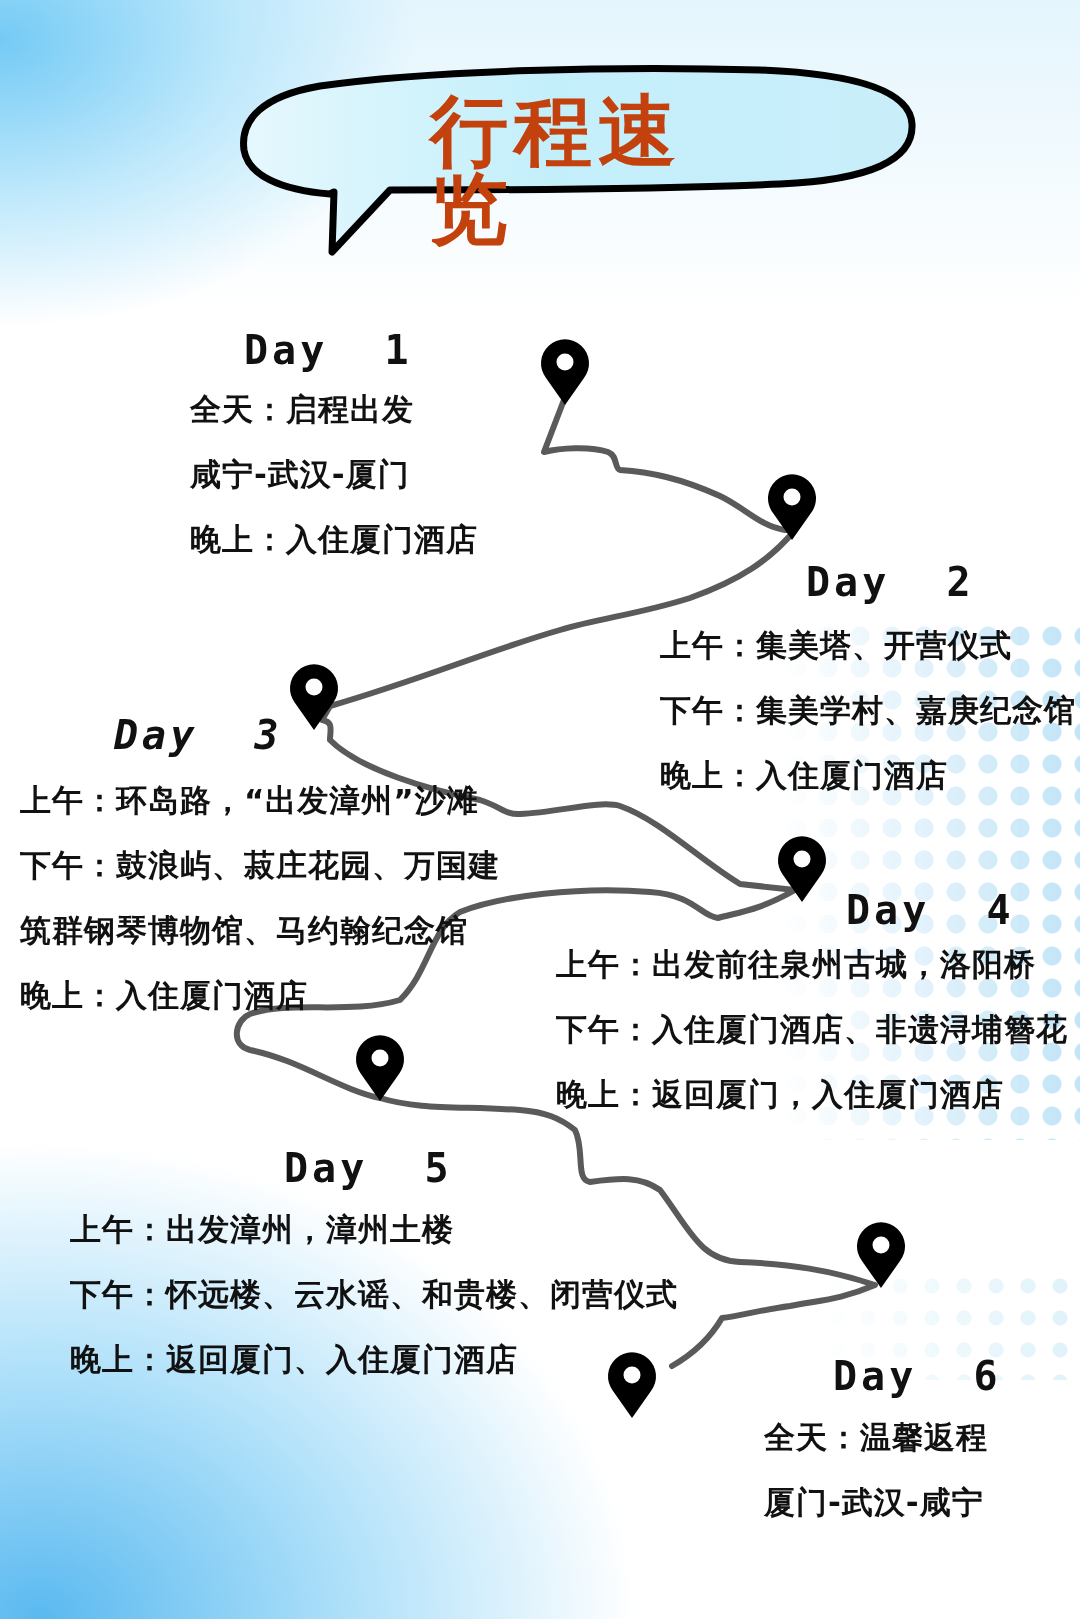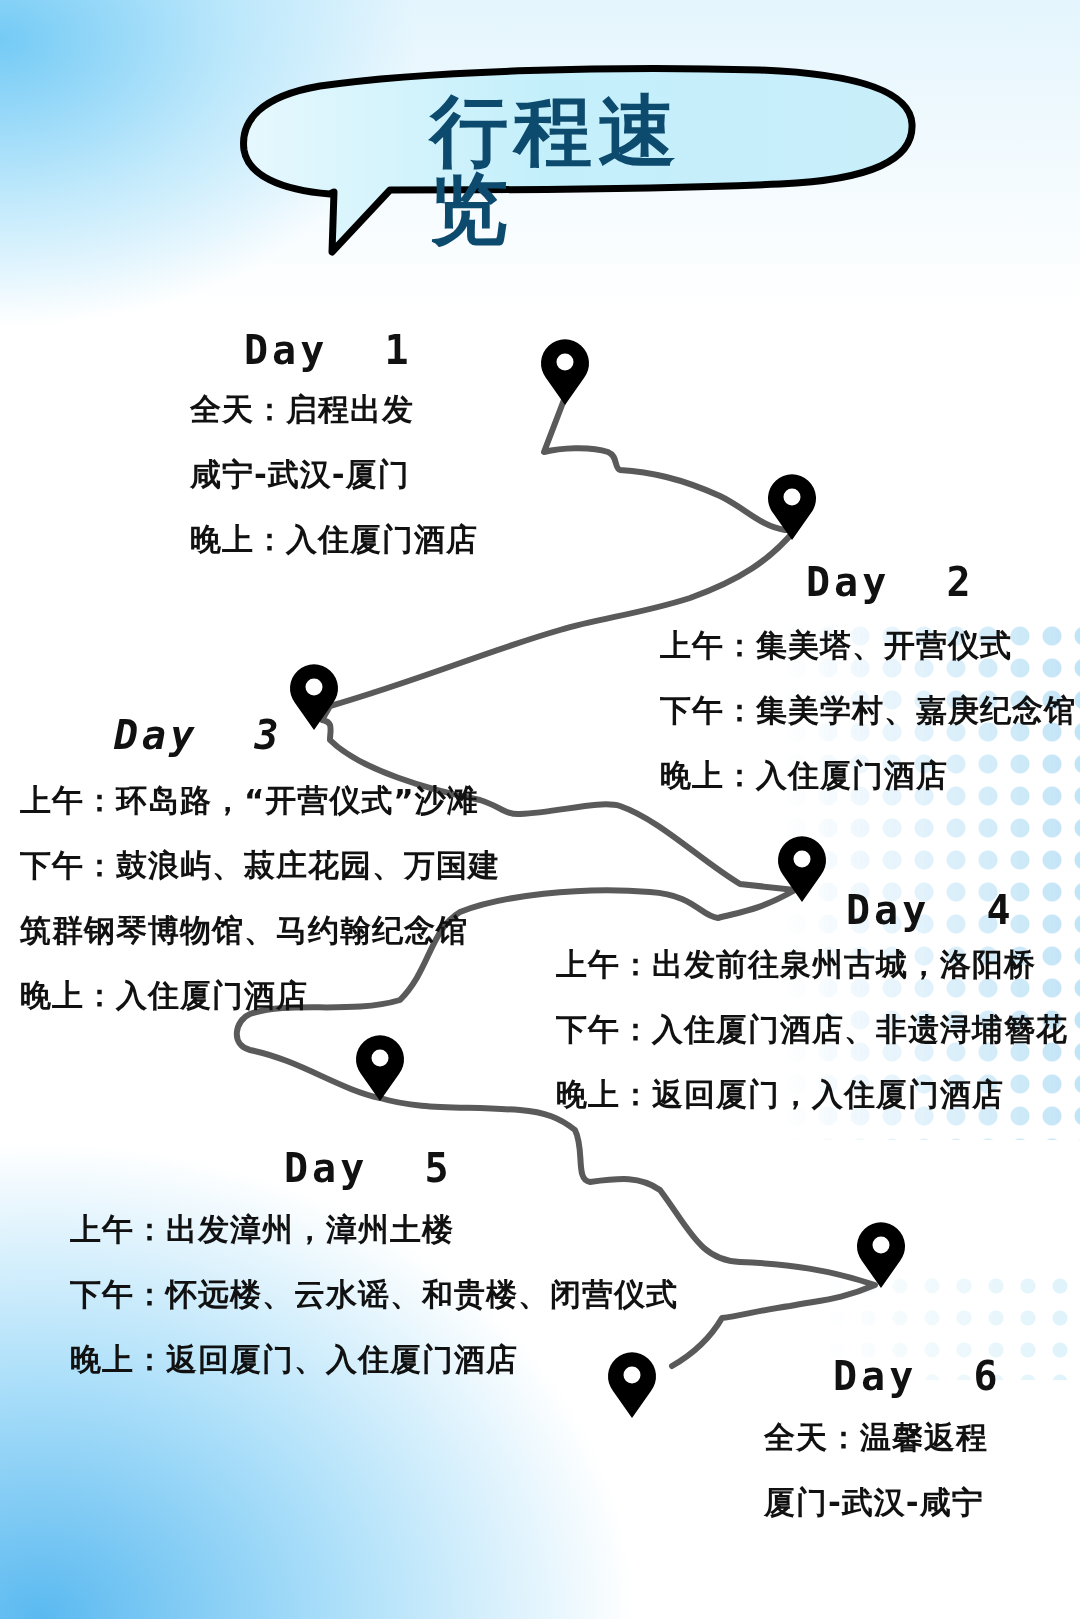--- a/index.html
+++ b/index.html
@@ -38,21 +38,21 @@
     }
     svg.art { position: absolute; left: 0; top: 0; }
 
     .title {
       position: absolute;
       left: 430px; top: 92px;
       width: 330px;
       font-size: 78px;
       font-weight: 900;
       letter-spacing: 6px;
-      color: #0c4a6e;
+      color: #c2410c;
       font-family: "DejaVu Sans", sans-serif;
       line-height: 1;
     }
 
     .day-block { position: absolute; }
     .day-title {
       font-family: "DejaVu Sans Mono", "Liberation Mono", monospace;
       font-weight: 700;
       font-size: 40px;
       letter-spacing: 4px;
@@ -126,21 +126,21 @@
 
 <div class="day-block" style="left:660px; top:562px;">
   <div class="day-title" style="margin-left:146px;">Day  2</div>
   <div class="day-line" style="margin-top:28px;">上午：集美塔、开营仪式</div>
   <div class="day-line" style="margin-top:34px;">下午：集美学村、嘉庚纪念馆</div>
   <div class="day-line" style="margin-top:34px;">晚上：入住厦门酒店</div>
 </div>
 
 <div class="day-block" style="left:20px; top:715px;">
   <div class="day-title" style="margin-left:94px;font-style:italic;">Day  3</div>
-  <div class="day-line" style="margin-top:30px;">上午：环岛路，“开营仪式”沙滩</div>
+  <div class="day-line" style="margin-top:30px;">上午：环岛路，“出发漳州”沙滩</div>
   <div class="day-line" style="margin-top:34px;">下午：鼓浪屿、菽庄花园、万国建</div>
   <div class="day-line" style="margin-top:34px;">筑群钢琴博物馆、马约翰纪念馆</div>
   <div class="day-line" style="margin-top:34px;">晚上：入住厦门酒店</div>
 </div>
 
 <div class="day-block" style="left:556px; top:890px;">
   <div class="day-title" style="margin-left:290px;">Day  4</div>
   <div class="day-line" style="margin-top:19px;">上午：出发前往泉州古城，洛阳桥</div>
   <div class="day-line" style="margin-top:34px;">下午：入住厦门酒店、非遗浔埔簪花</div>
   <div class="day-line" style="margin-top:34px;">晚上：返回厦门，入住厦门酒店</div>

